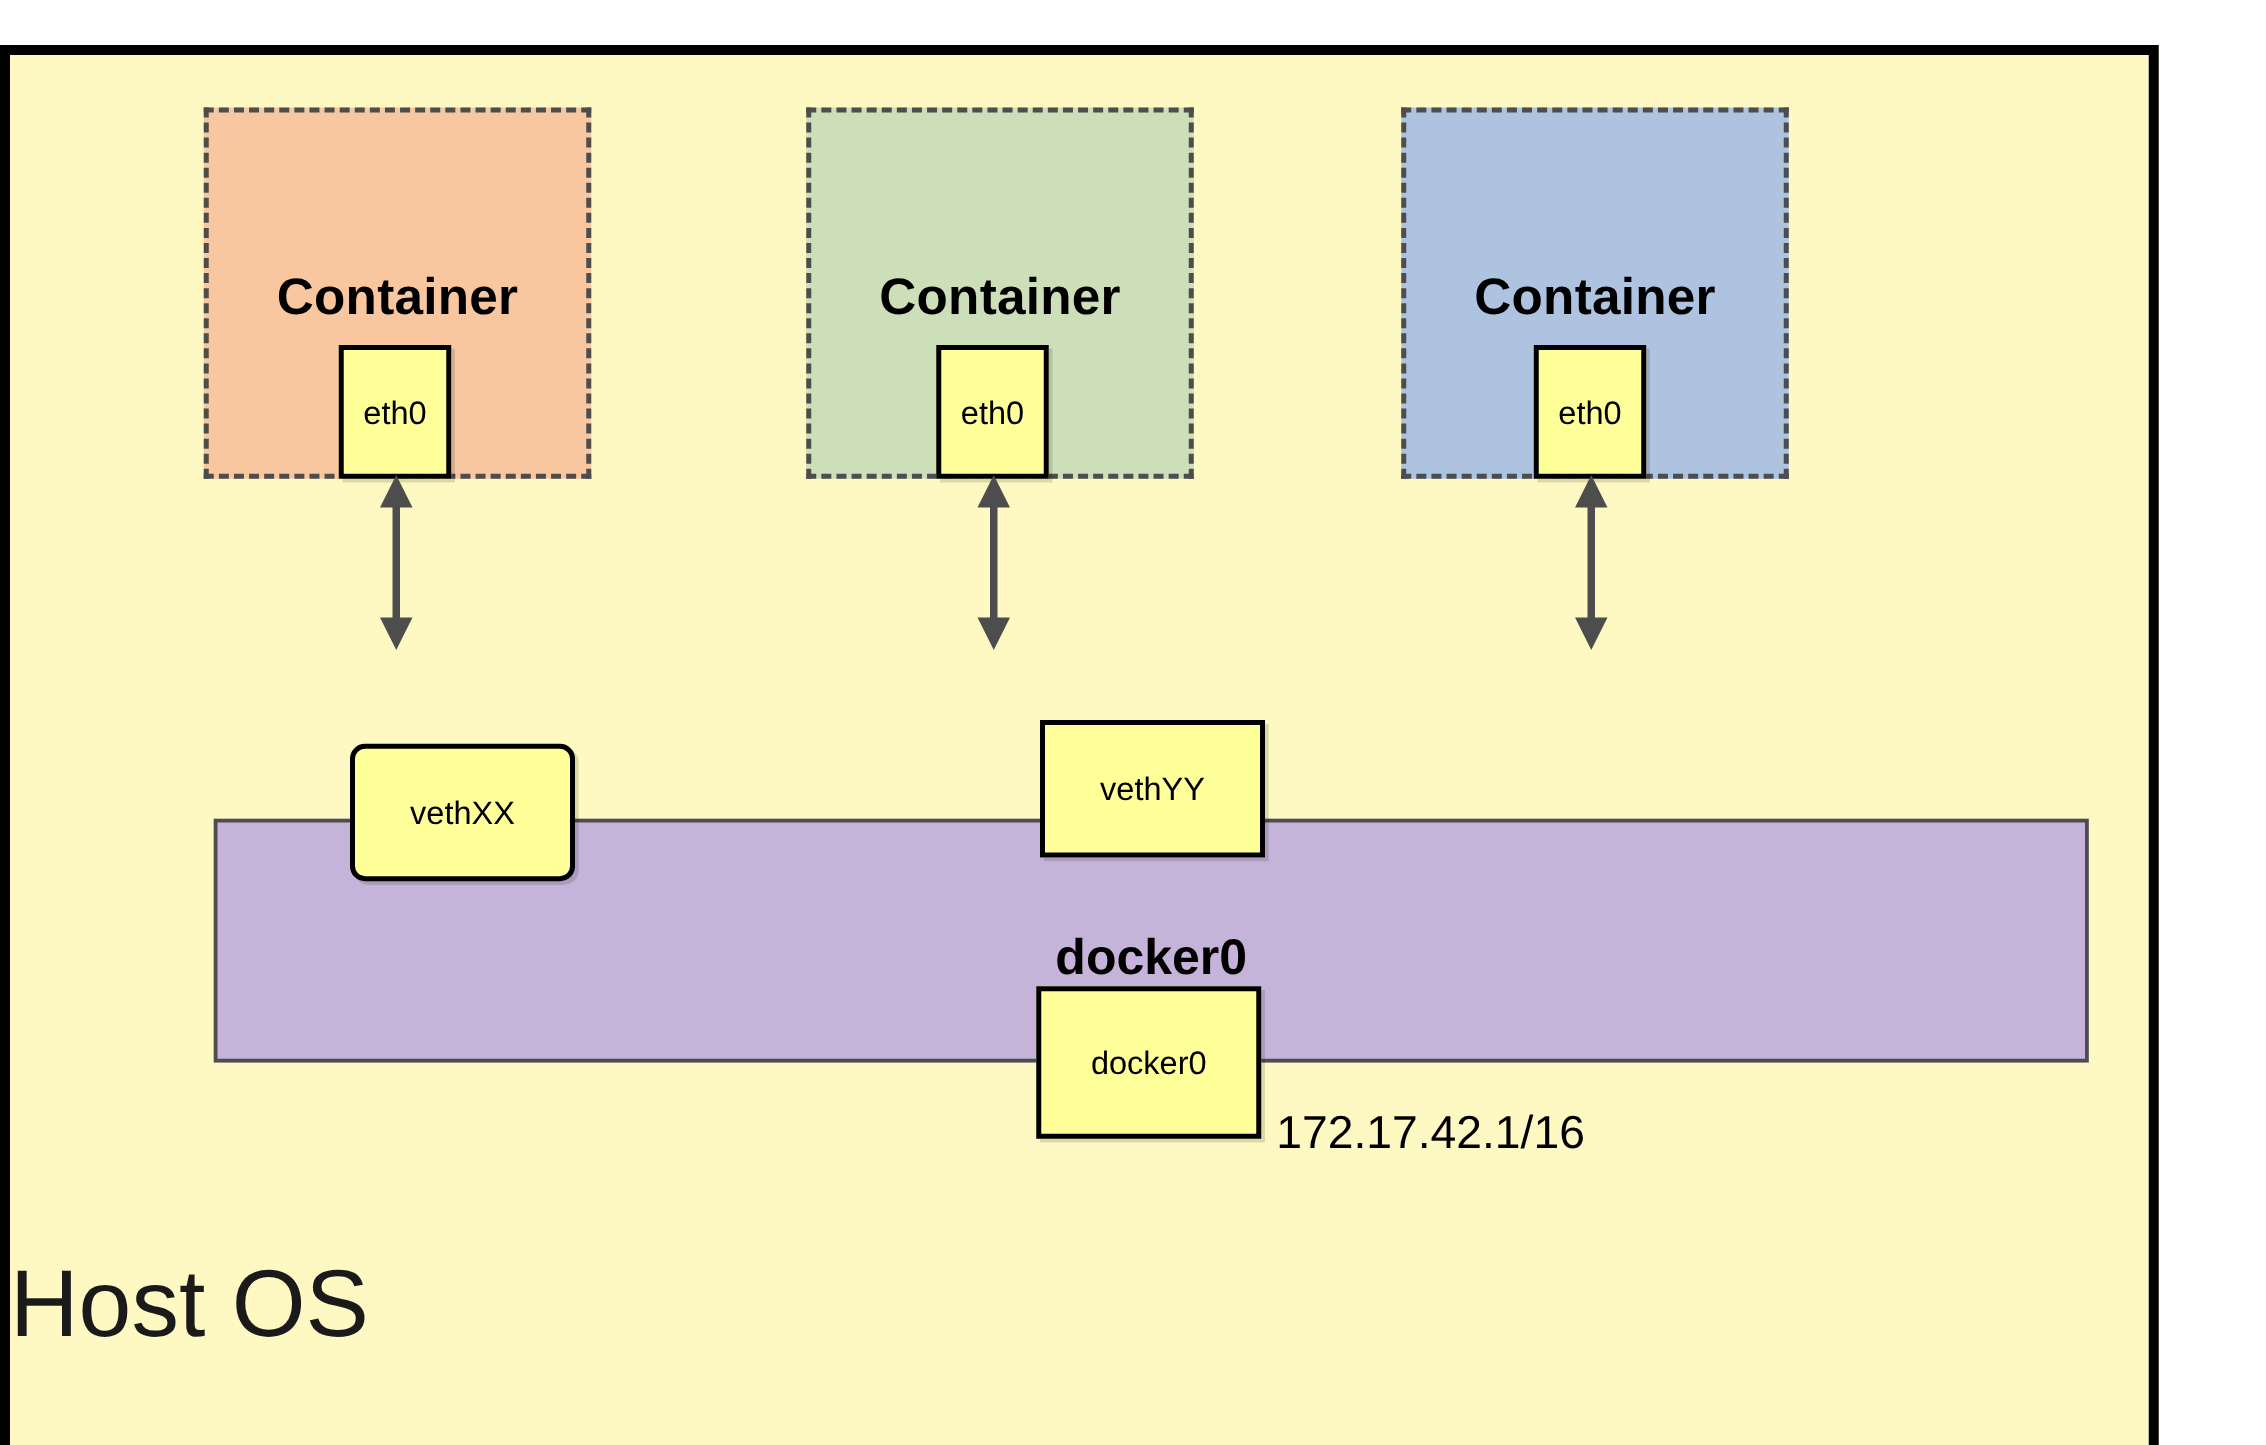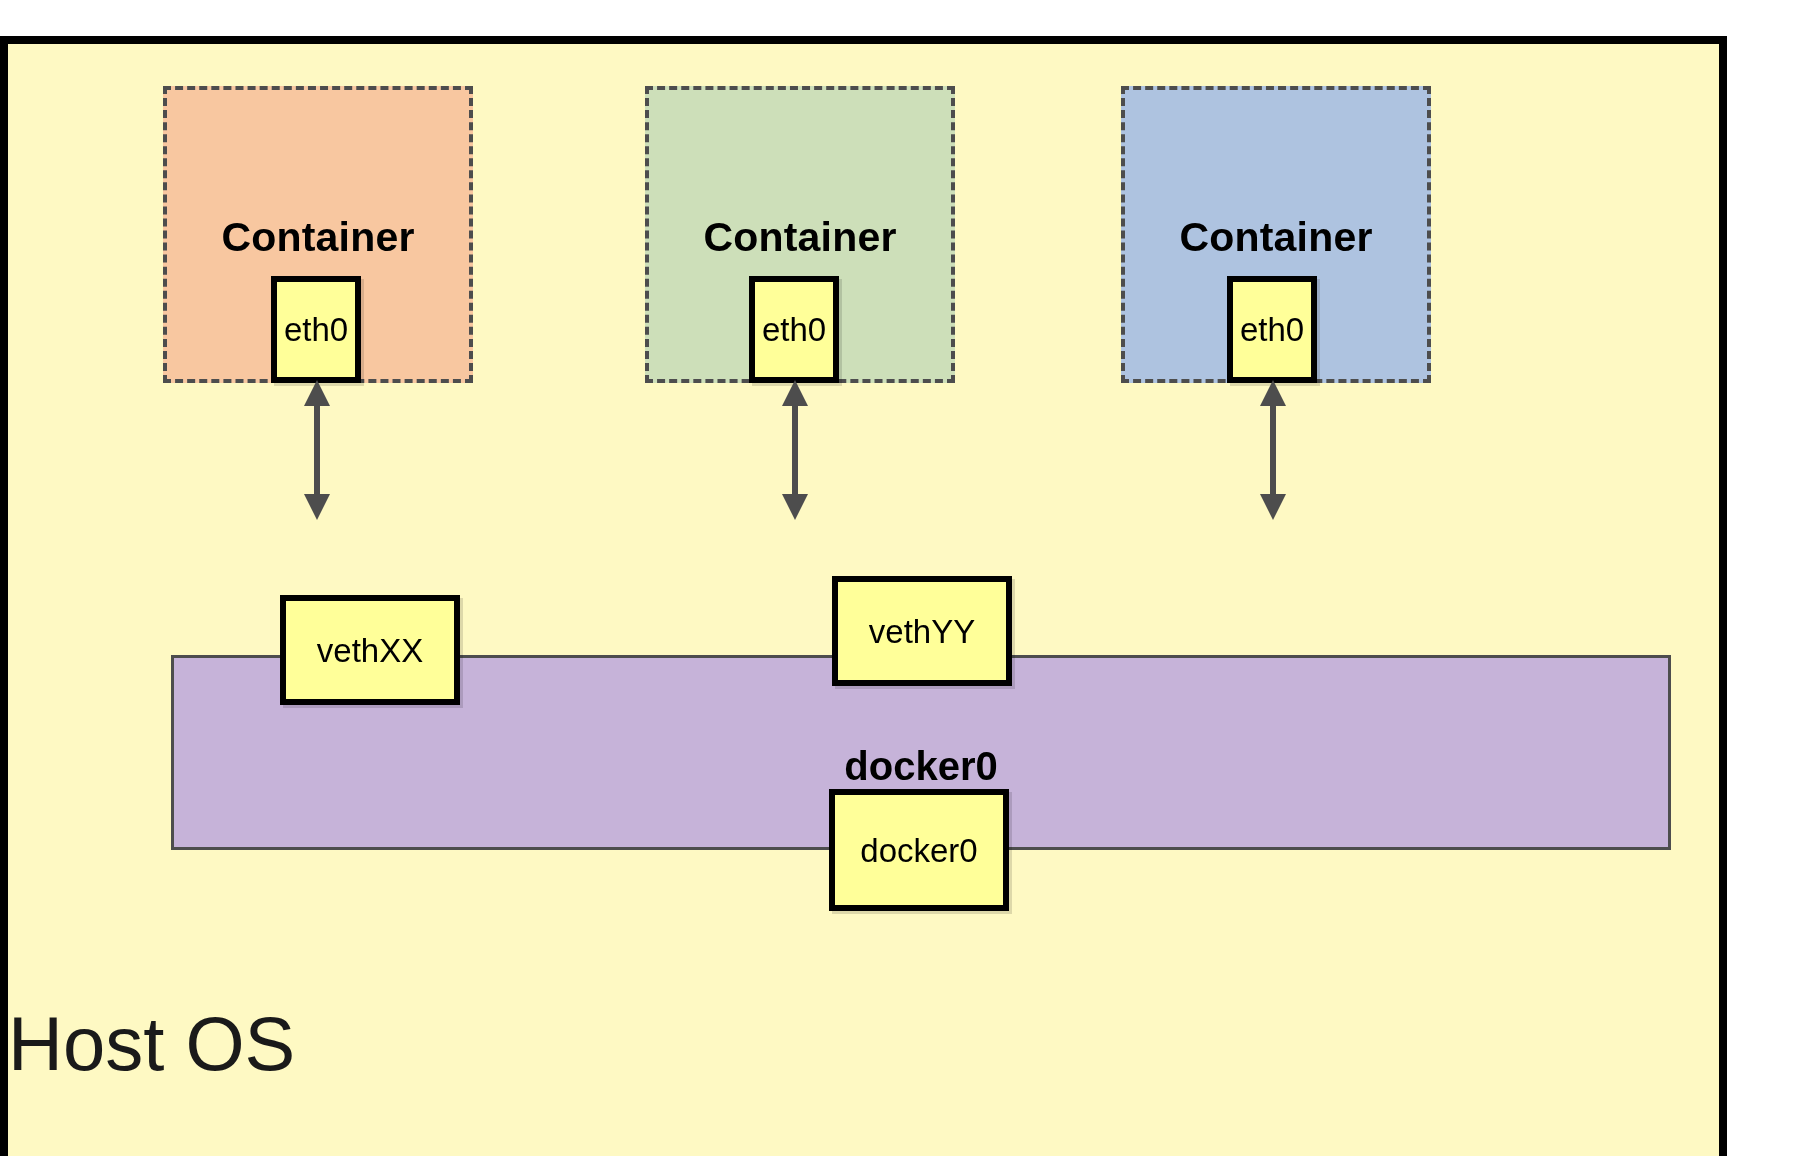--- a/index.html
+++ b/index.html
@@ -36,26 +36,26 @@
     color: #000000;
     letter-spacing: 0.2px;
     line-height: 1;
   }
 
   
   .ybox {
     position: absolute;
     box-sizing: border-box;
     background: #ffff99;
-    border: 6px solid #000000;
+    border: 4px solid #000000;
     box-shadow: 3px 3px 0 rgba(0,0,0,0.13);
     display: flex;
     align-items: center;
     justify-content: center;
-    font-size: 33px;
+    font-size: 26px;
     color: #000000;
     line-height: 1;
   }
 
   
   #docker0-bar {
     position: absolute;
     box-sizing: border-box;
     background: #c6b3d9;
     border: 3px solid #4d4d4d;
@@ -130,23 +130,24 @@
   <svg class="arrow" style="left:1244px; top:336px;" width="42" height="140" viewBox="0 0 42 140">
     <line x1="21" y1="14" x2="21" y2="126" stroke="#4d4d4d" stroke-width="6"></line>
     <polygon points="21,0 34,26 8,26" fill="#4d4d4d"></polygon>
     <polygon points="21,140 34,114 8,114" fill="#4d4d4d"></polygon>
   </svg>
 
   <div id="docker0-bar" style="left:163px; top:611px; width:1500px; height:195px;">
     <div id="docker0-bar-label" style="top:88px;">docker0</div>
   </div>
 
-  <div class="ybox" style="left:272px; top:551px; width:180px; height:110px;">vethXX</div>
+  <div class="ybox" style="left:272px; top:551px; width:180px; height:110px;border-radius:12px;">vethXX</div>
 
   <div class="ybox" style="left:824px; top:532px; width:180px; height:110px;">vethYY</div>
 
 
   <div class="ybox" style="left:821px; top:745px; width:180px; height:122px;">docker0</div>
 
+  <div id="ip-label" style="left:1013px; top:843px;">172.17.42.1/16</div>
 
   <div id="host-os-label" style="top:962px;">Host OS</div>
 
 </div>
 
 </body></html>

